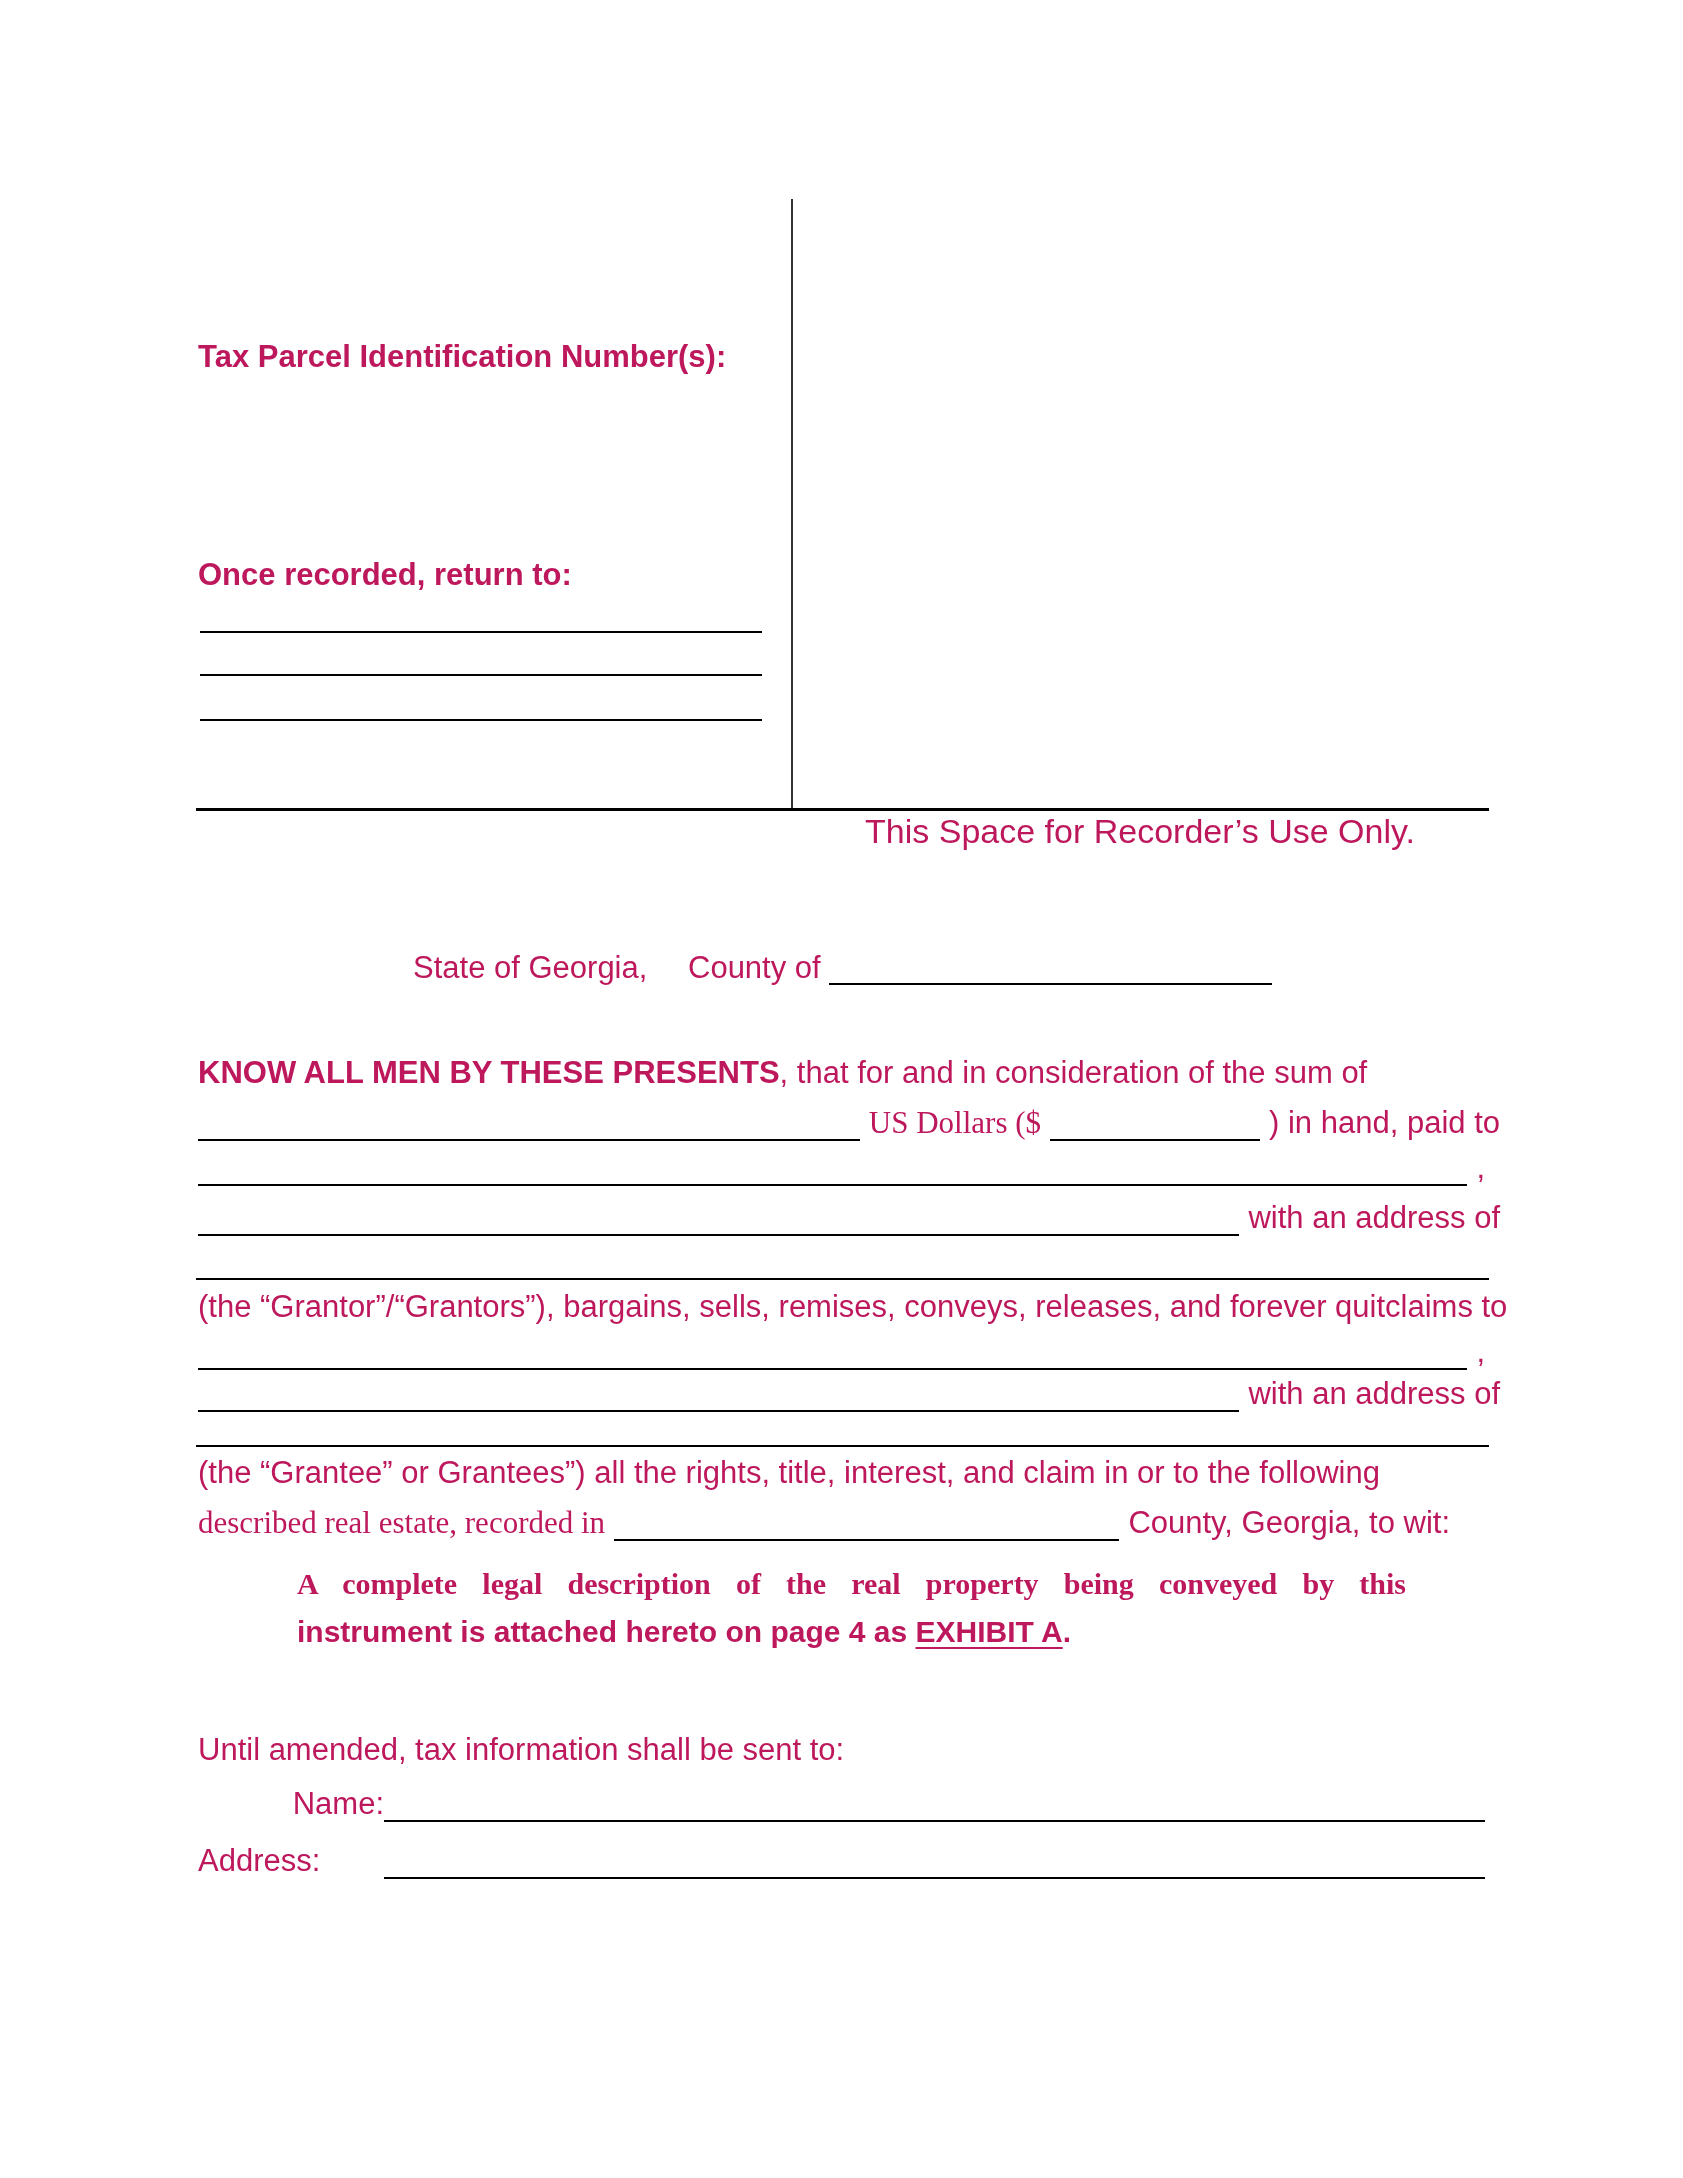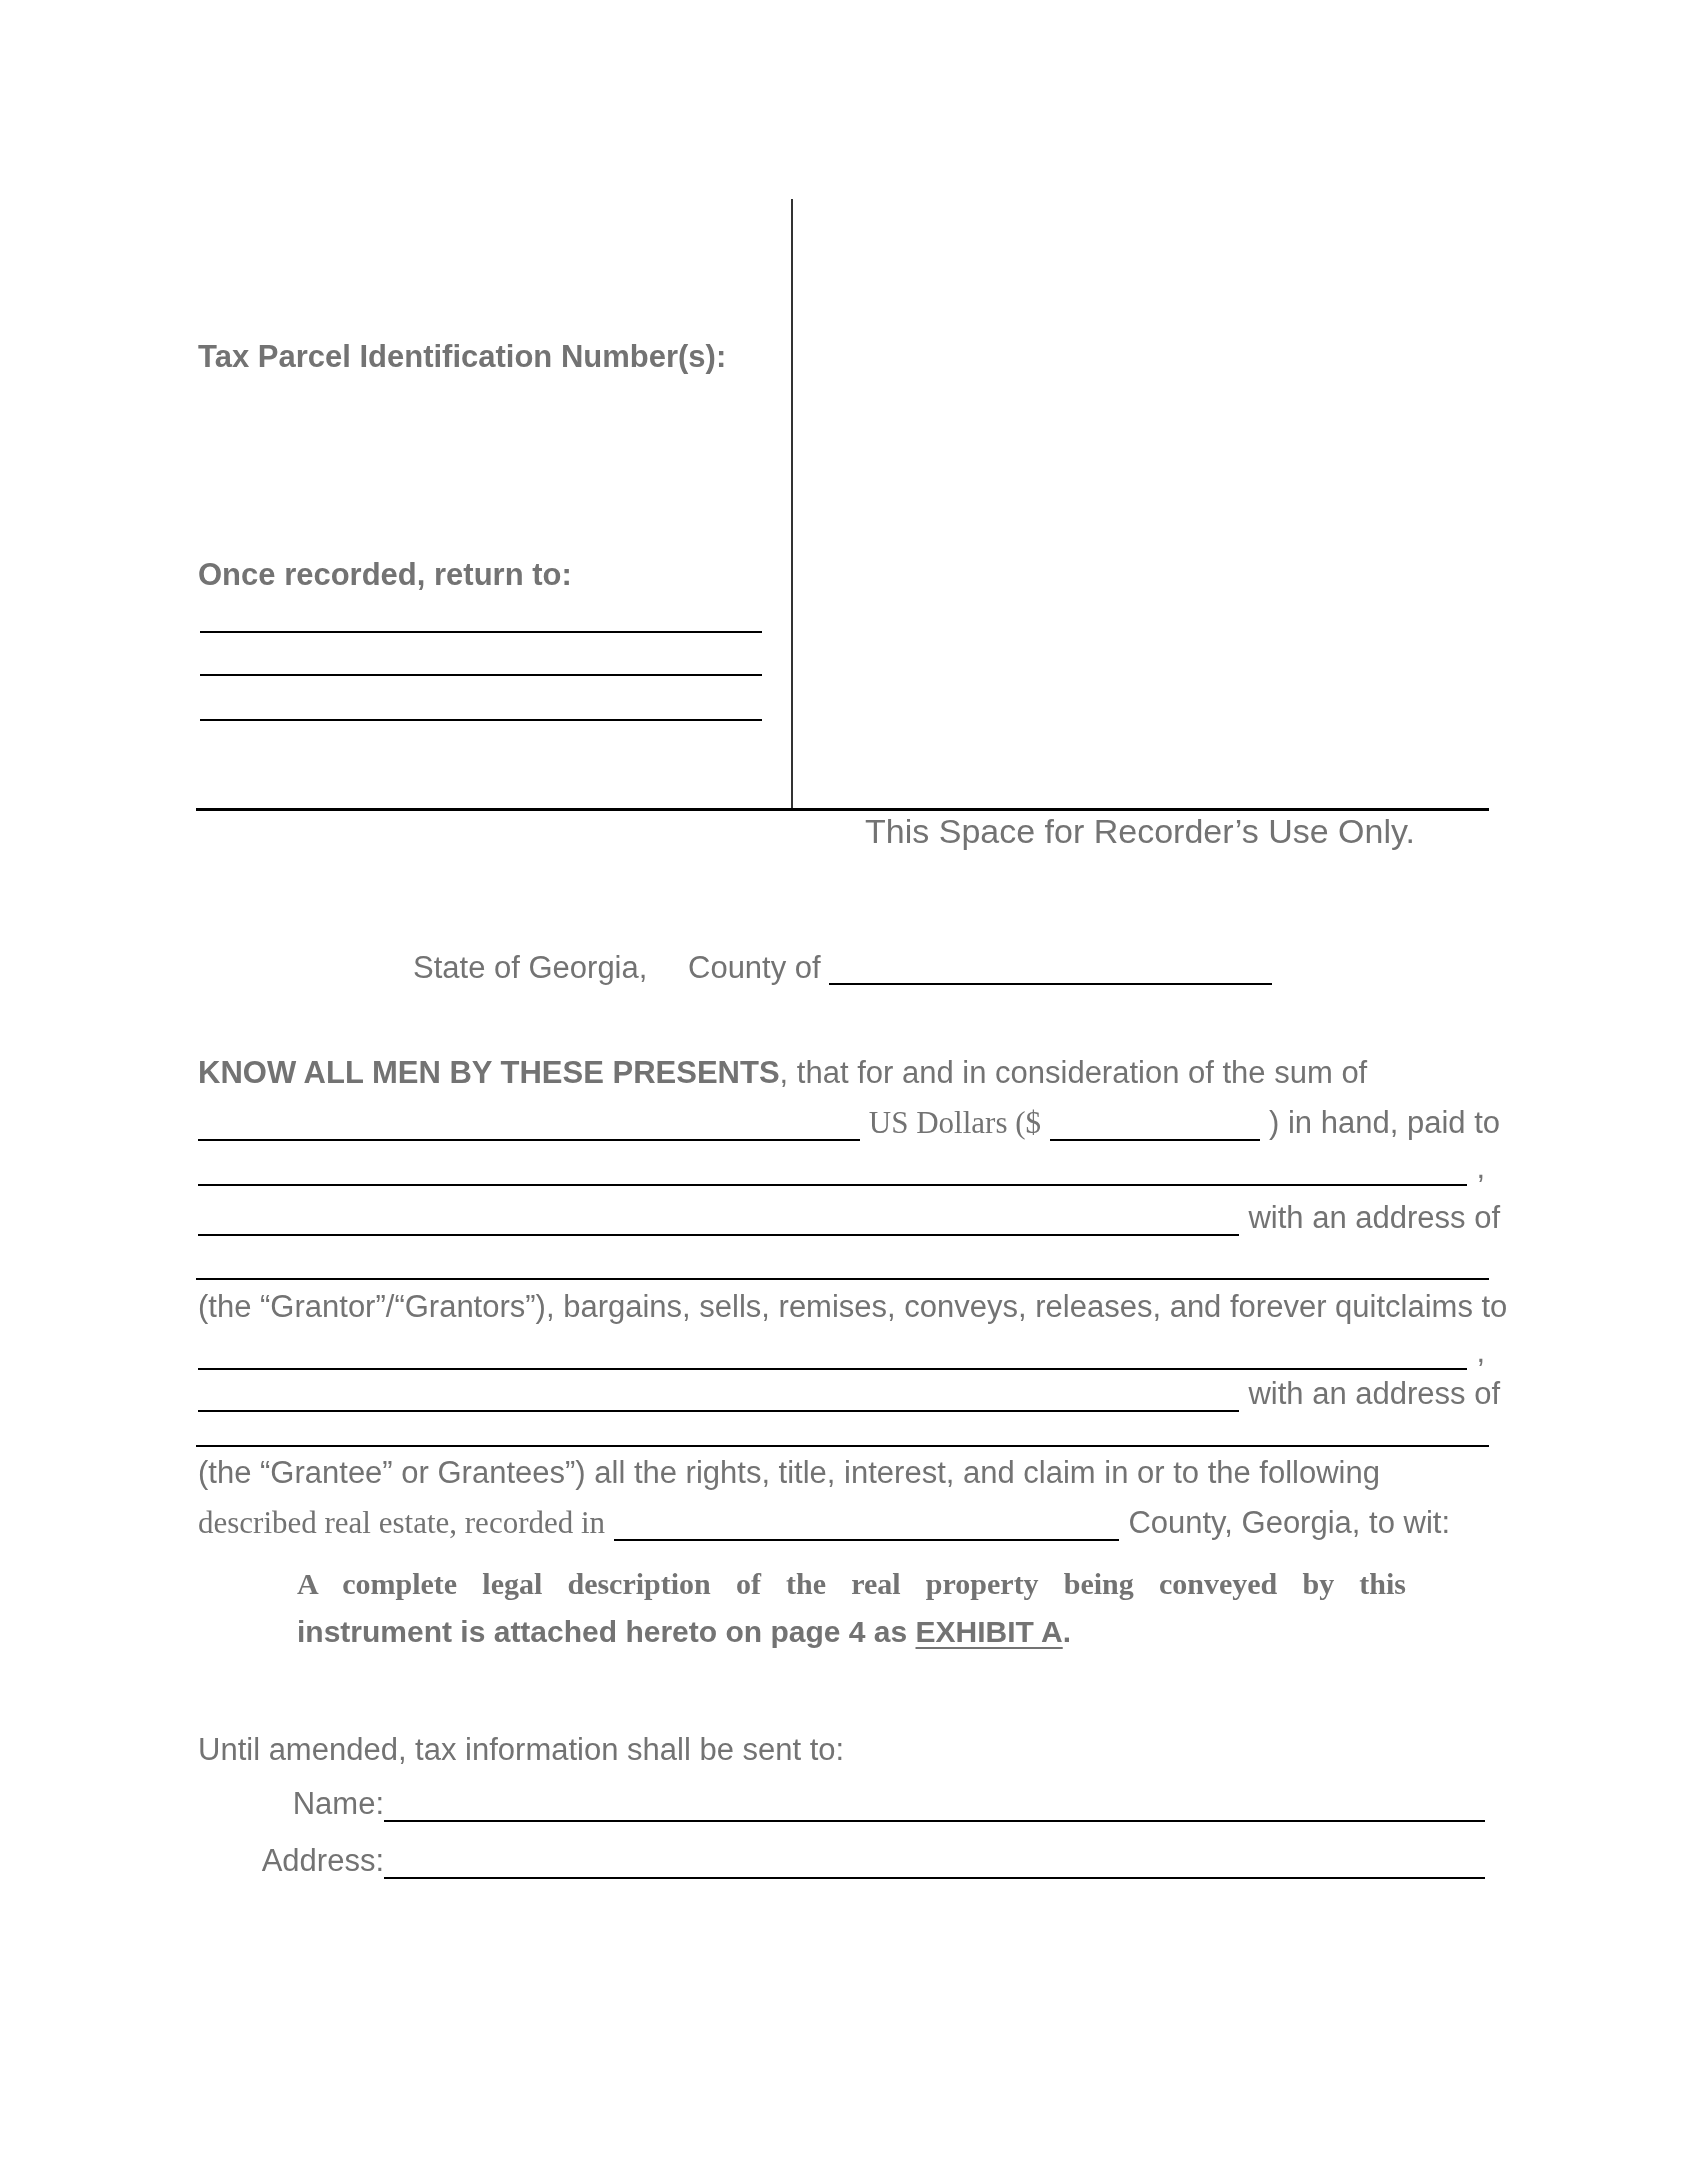--- a/index.html
+++ b/index.html
@@ -1,21 +1,21 @@
 <!DOCTYPE html>
 <html><head>
 <meta charset="utf-8">
 <style>
   html,body { margin:0; padding:0; background:#ffffff; }
   .page {
     position:relative;
     width:1683px; height:1900px;
     background:#ffffff;
     font-family:"Liberation Sans", sans-serif;
-    color:#737373;
+    color:#be185d;
     overflow:hidden;
   }
   .abs { position:absolute; }
   .b { font-weight:bold; }
   .txt { font-size:31px; line-height:36px; white-space:nowrap; }
   .row {
     position:absolute;
     display:flex;
     align-items:flex-end;
     height:38px;
@@ -117,21 +117,21 @@
   </div>
 
   <div class="abs txt" style="left:198px; top:1732px;">Until amended, tax information shall be sent to:</div>
 
   <div class="row" style="left:198px; top:1784px; width:1287px;">
     <span style="width:186px; text-align:right;">Name:</span>
     <span class="fill"></span>
   </div>
 
   <div class="row" style="left:198px; top:1841px; width:1287px;">
-    <span style="width:186px; text-align:right;">Address:</span>
+    <span style="width:186px; text-align:left;">Address:</span>
     <span class="fill"></span>
   </div>
 
   <div class="abs" style="left:208px; top:2025px; width:36px; height:52px;">
     <svg width="36" height="52" viewBox="0 0 36 53" xmlns="http://www.w3.org/2000/svg">
       <rect x="0" y="0" width="36" height="53" fill="#000"></rect>
       <polygon points="22,0 36,0 36,14" fill="#fff"></polygon>
       <polygon points="24,2 35,13 24,13" fill="#000"></polygon>
       <text x="6" y="43" font-family="Liberation Sans, sans-serif" font-size="38" font-weight="bold" fill="#fff">e</text>
     </svg>

